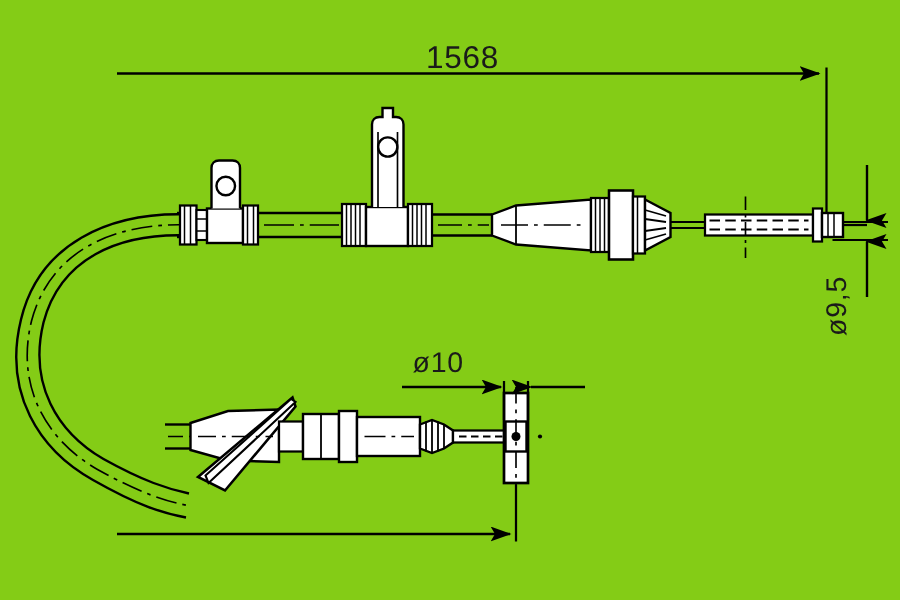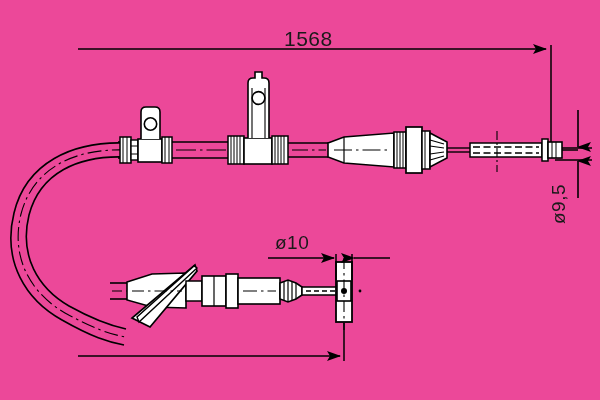--- a/index.html
+++ b/index.html
@@ -8,21 +8,21 @@
     padding: 0;
     background: #ffffff;
   }
   body {
     font-family: "Liberation Sans", sans-serif;
   }
   #stage {
     position: relative;
     width: 600px;
     height: 400px;
-    background: #ec4899;
+    background: #84cc16;
     overflow: hidden;
   }
   #stage svg {
     position: absolute;
     left: 0;
     top: 0;
     display: block;
   }
   .dim-label {
     position: absolute;

